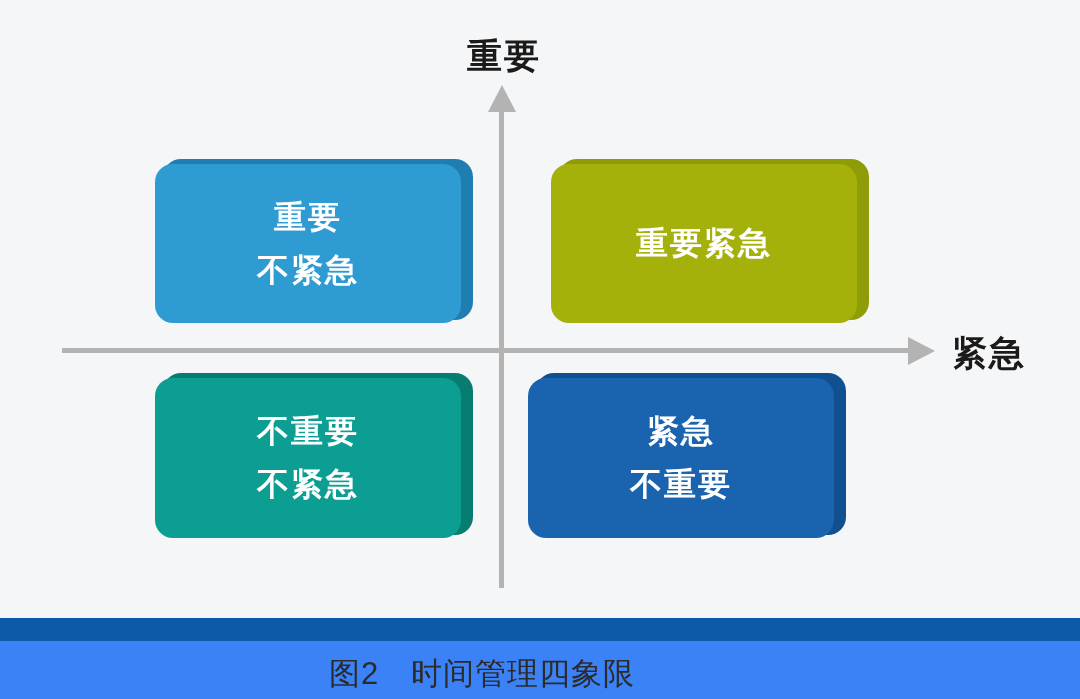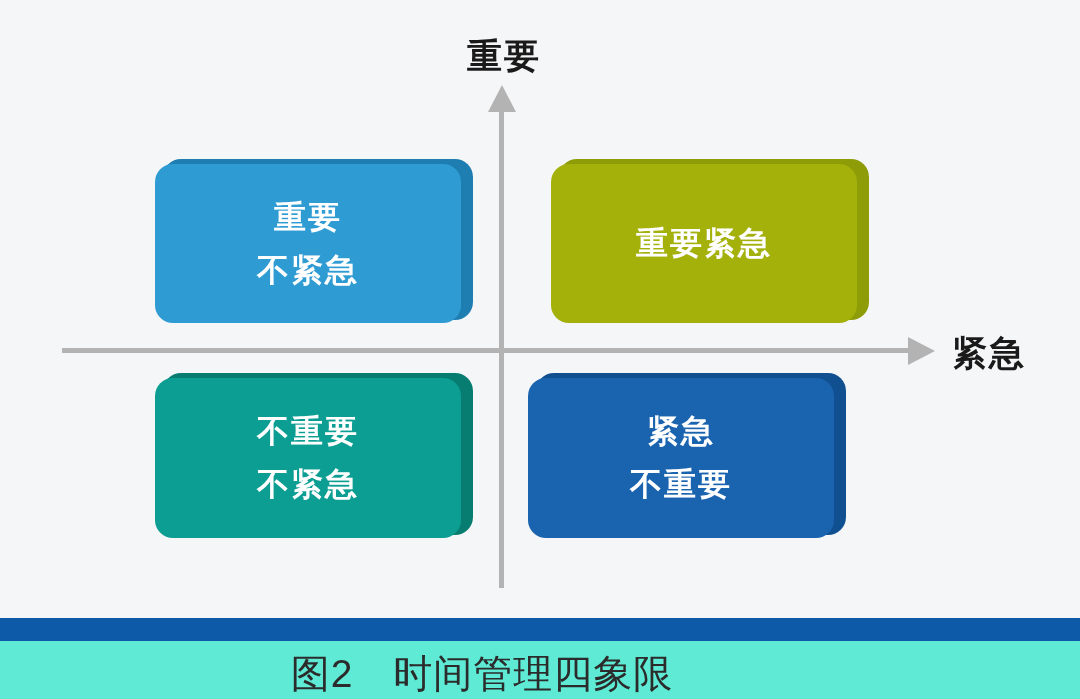--- a/index.html
+++ b/index.html
@@ -2,21 +2,21 @@
 <html><head>
 <meta charset="utf-8">
 <style>
   * { margin: 0; padding: 0; box-sizing: border-box; }
   html, body { background: #ffffff; }
   body {
     font-family: "Liberation Sans", "DejaVu Sans", sans-serif;
     width: 1080px; height: 699px; overflow: hidden;
   }
   .stage {
-    position: relative; width: 1080px; height: 699px; background: #5eead4;
+    position: relative; width: 1080px; height: 699px; background: #3b82f6;
   }
   .canvas-bg {
     position: absolute; left: 0; top: 0; width: 1080px; height: 618px;
     background: #F5F6F7;
   }
   
   .v-axis-line {
     position: absolute; left: 499px; top: 108px; width: 5px; height: 480px;
     background: #B3B3B3;
   }
@@ -60,21 +60,21 @@
     text-align: center; letter-spacing: 2px; white-space: nowrap;
   }
   
   .divider-bar {
     position: absolute; left: 0; top: 618px; width: 1080px; height: 23px;
     background: #0D5AA8;
   }
   .caption {
     position: absolute; left: 0; top: 655px; width: 936px;
     text-align: center; text-indent: 28px;
-    font-size: 39px; font-weight: 500; color: #2B2B2B; line-height: 37px;
+    font-size: 31px; font-weight: 500; color: #2B2B2B; line-height: 37px;
     letter-spacing: 1px;
   }
 </style>
 </head>
 <body>
 
 <div class="stage">
 
   <div class="canvas-bg" style="background-color: rgb(245, 246, 247);"></div>
 

